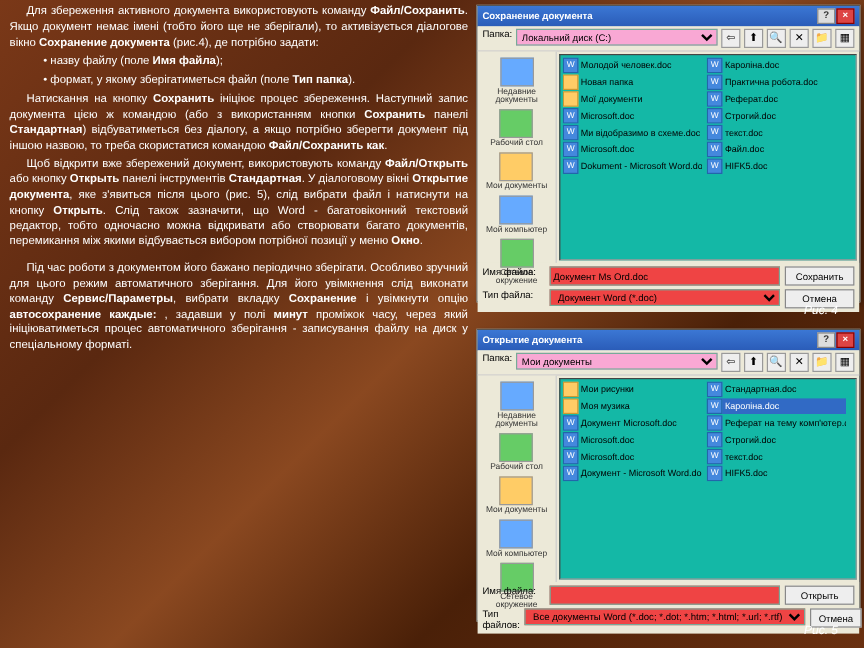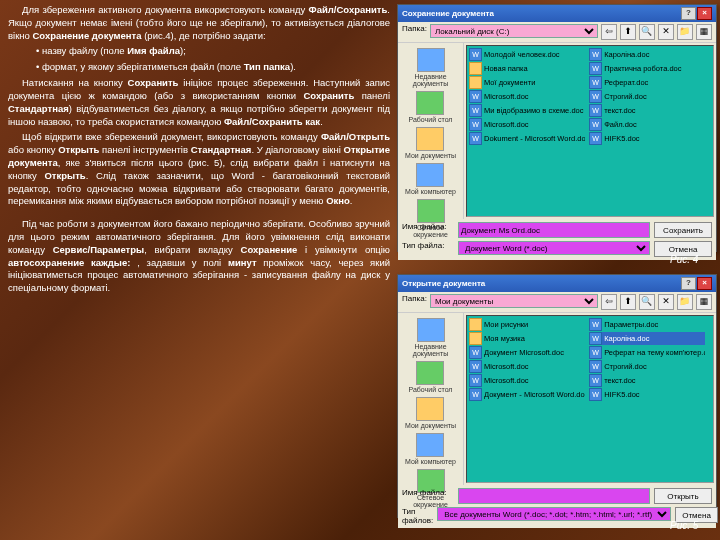--- a/index.html
+++ b/index.html
@@ -23,21 +23,21 @@
 .side-ico.blue{background:#6af}
 .side-ico.folder{background:#fc6}
 .side-ico.green{background:#6c6}
 .filearea{flex:1;background:#14b8a6;border:1px inset #999;margin:2px;padding:2px;display:flex;flex-wrap:wrap;align-content:flex-start;gap:1px 4px;overflow:hidden}
 .file-item{display:flex;align-items:center;gap:2px;font-size:7.5px;width:48%;white-space:nowrap;overflow:hidden}
 .file-ico{width:11px;height:11px;background:#48d;flex-shrink:0;border:1px solid #26a;font-size:7px;text-align:center;color:#fff;line-height:11px}
 .file-ico.fld{background:#fc6;border-color:#c93}
 .bottom{padding:3px 4px;background:#ece9d8;display:flex;flex-direction:column;gap:3px}
 .brow{display:flex;align-items:flex-start;gap:4px}
 .brow label{width:52px;font-size:8px}
-.brow input,.brow select{flex:1;font-size:8px;height:14px;border:1px solid #7a9;background:#d946ef;padding:0 2px}
+.brow input,.brow select{flex:1;font-size:8px;height:14px;border:1px solid #7a9;background:#ef4444;padding:0 2px}
 .brow button{width:58px;font-size:8px;height:16px;border:1px solid #888;background:#eee}
 .caption{position:absolute;color:#fff;font-size:10px;font-style:italic}
 .file-item.sel{background:#316ac5;color:#fff}
 </style>
 </head>
 <body>
 
 <div class="bg"></div>
 
 <div class="left-col">
@@ -199,21 +199,21 @@
           <div>Сетевое окружение</div>
         </div>
       </div>
     <div class="filearea" id="fa2">
         <div class="file-item">
           <span class="file-ico fld"></span>
           <span>Мои рисунки</span>
         </div>
         <div class="file-item">
           <span class="file-ico">W</span>
-          <span>Параметры.doc</span>
+          <span>Стандартная.doc</span>
         </div>
         <div class="file-item">
           <span class="file-ico fld"></span>
           <span>Моя музика</span>
         </div>
         <div class="file-item sel">
           <span class="file-ico">W</span>
           <span>Кароліна.doc</span>
         </div>
         <div class="file-item">

